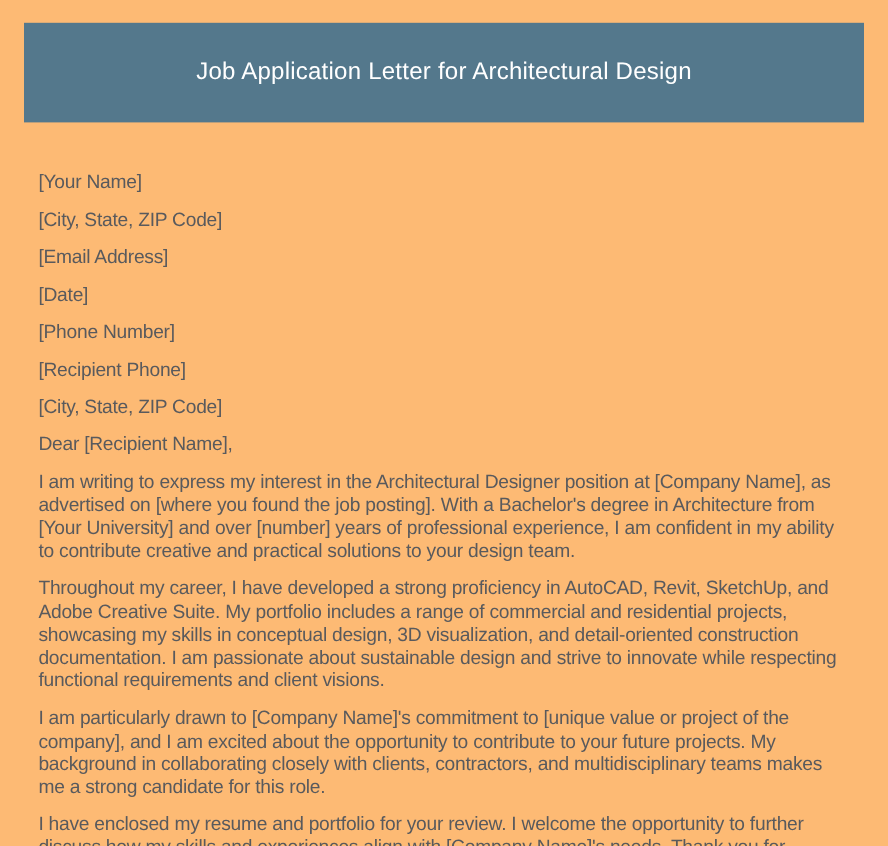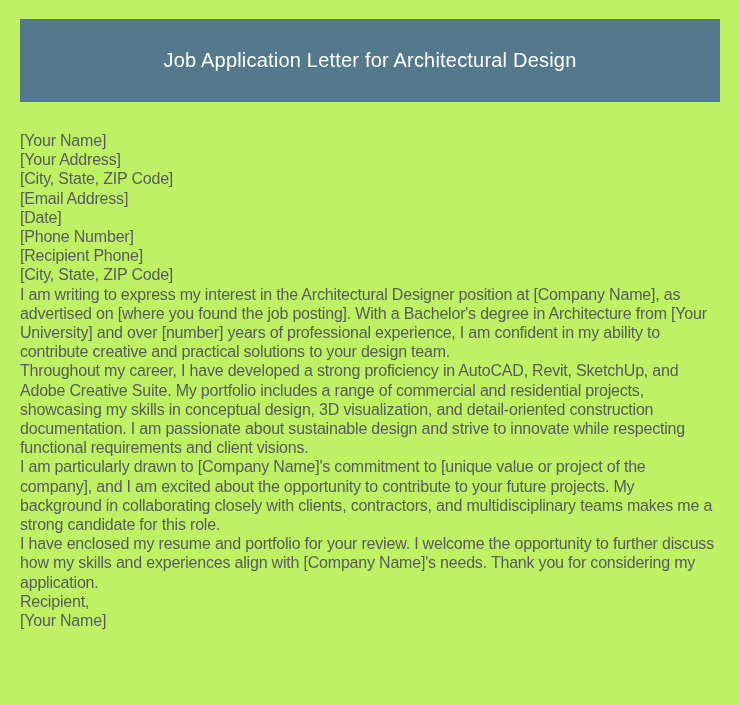--- a/index.html
+++ b/index.html
@@ -7,21 +7,21 @@
   html, body {
     width: 740px;
     background: #ffffff;
     font-family: "Liberation Sans", "DejaVu Sans", sans-serif;
   }
 
   .page {
     position: relative;
     width: 740px;
     height: 705px;
-    background: #bef264;
+    background: #fdba74;
     overflow: hidden;
   }
 
   .title-band {
     position: absolute;
     left: 20px;
     top: 19px;
     width: 700px;
     height: 83px;
     background: #54788c; 
@@ -44,44 +44,44 @@
     top: 131px;
     width: 700px;
     color: #595a5d;
     font-size: 16px;
     line-height: 19.2px;
     letter-spacing: -0.2px;
   }
 
   .letter .line,
   .letter p {
-    margin: 0;
+    margin: 12px;
   }
 </style>
 </head>
 <body>
 
 <div class="page">
 
   <header class="title-band" style="background-color: rgb(84, 120, 140);">
     <h1 style="color: rgb(255, 255, 255);">Job Application Letter for Architectural Design</h1>
   </header>
 
   <main class="letter" style="color: rgb(89, 90, 93);">
 
     <div class="line">[Your Name]</div>
-    <div class="line">[Your Address]</div>
     <div class="line">[City, State, ZIP Code]</div>
     <div class="line">[Email Address]</div>
     <div class="line">[Date]</div>
     <div class="line">[Phone Number]</div>
 
     <div class="line">[Recipient Phone]</div>
     <div class="line">[City, State, ZIP Code]</div>
 
+    <div class="line">Dear [Recipient Name],</div>
 
     <p>I am writing to express my interest in the Architectural Designer position at [Company Name], as advertised on [where you found the job posting]. With a Bachelor's degree in Architecture from [Your University] and over [number] years of professional experience, I am confident in my ability to contribute creative and practical solutions to your design team.</p>
     <p>Throughout my career, I have developed a strong proficiency in AutoCAD, Revit, SketchUp, and Adobe Creative Suite. My portfolio includes a range of commercial and residential projects, showcasing my skills in conceptual design, 3D visualization, and detail-oriented construction documentation. I am passionate about sustainable design and strive to innovate while respecting functional requirements and client visions.</p>
     <p>I am particularly drawn to [Company Name]'s commitment to [unique value or project of the company], and I am excited about the opportunity to contribute to your future projects. My background in collaborating closely with clients, contractors, and multidisciplinary teams makes me a strong candidate for this role.</p>
     <p>I have enclosed my resume and portfolio for your review. I welcome the opportunity to further discuss how my skills and experiences align with [Company Name]'s needs. Thank you for considering my application.</p>
 
     <div class="line">Recipient,</div>
     <div class="line">[Your Name]</div>
 
   </main>

